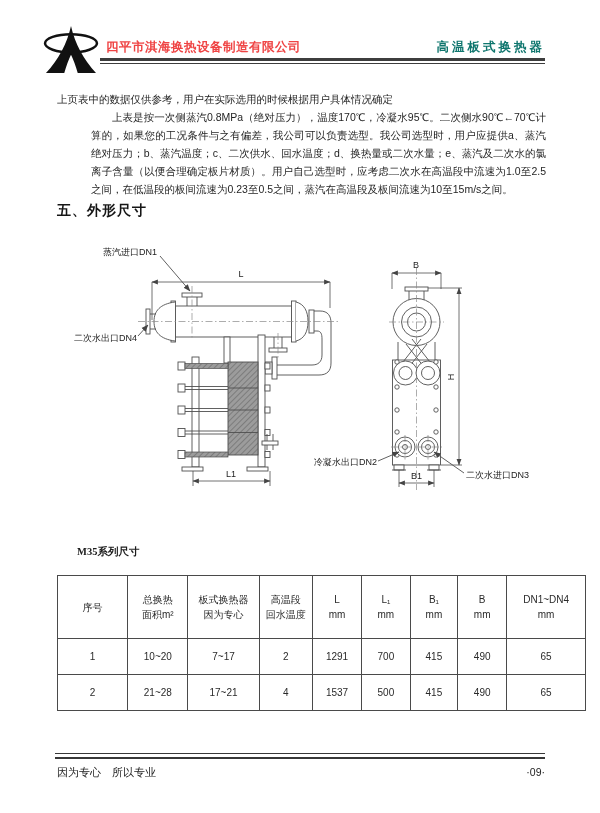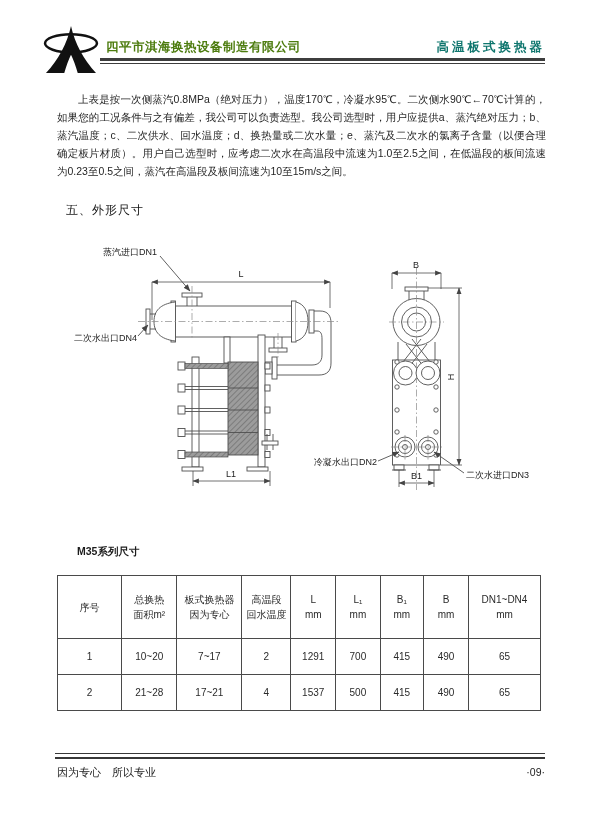--- a/index.html
+++ b/index.html
@@ -2,43 +2,43 @@
 <html><head>
 <meta charset="utf-8">
 <style>
   html,body{margin:0;padding:0;background:#e8e8e8;}
   .page{
     position:relative; width:600px; height:813px; background:#ffffff;
     font-family:"Liberation Sans", sans-serif; color:#222; overflow:hidden;
     margin:0 auto;
   }
   
-  .company{position:absolute; left:106px; top:39px; font-size:12.5px; font-weight:bold; color:#4d7c0f; letter-spacing:.5px;}
+  .company{position:absolute; left:106px; top:39px; font-size:12.5px; font-weight:bold; color:#ef4444; letter-spacing:.5px;}
   .product{position:absolute; right:55px; top:39px; font-size:12.5px; font-weight:bold; color:#0f766e; letter-spacing:3px;}
   .head-rule{position:absolute; left:100px; right:55px; top:58px; height:2px;
     border-top:3px solid #3d3d3d; border-bottom:1.5px solid #3d3d3d;}
   .logo{position:absolute; left:42px; top:25px;}
   
   .intro{position:absolute; left:57px; top:90px; width:489px; font-size:10.5px; line-height:18px; color:#1f1f1f; text-align:justify;}
   .intro p{margin:0;}
-  .intro p.indent{text-indent:2em;}
-  
-  .sec-title{position:absolute; left:66px; top:202px; font-size:12px; font-weight:normal; color:#161616; letter-spacing:1px;}
+  .intro p.indent{text-indent:2em;margin-left:34px;}
+  
+  .sec-title{position:absolute; left:57px; top:202px; font-size:14px; font-weight:bold; color:#161616; letter-spacing:1px;}
   
   .drawing{position:absolute; left:50px; top:243px;}
   .drawing text{font-family:"Liberation Sans", sans-serif; fill:#222;}
   .ln{fill:none; stroke:#4f4f4f; stroke-width:0.9;}
   .lnw{fill:#ffffff; stroke:#4f4f4f; stroke-width:0.9;}
   .cl{fill:none; stroke:#8a8a8a; stroke-width:0.7; stroke-dasharray:7 2.5 1.5 2.5;}
   .dim{fill:none; stroke:#4f4f4f; stroke-width:0.8;}
   .lbl{font-size:9px;}
   .dimlbl{font-size:9px;}
   
-  .tbl-caption{position:absolute; left:77px; top:545px; font-size:10.5px; font-weight:bold; color:#1c1c1c;}
-  table.dims{position:absolute; left:57px; top:575px; width:484px; border-collapse:collapse; table-layout:fixed;border-radius:18px;}
+  .tbl-caption{position:absolute; left:77px; top:545px; font-size:10.5px; font-weight:bold; color:#1c1c1c;font-family:Liberation Serif, serif;}
+  table.dims{position:absolute; left:57px; top:575px; width:529px; border-collapse:collapse; table-layout:fixed;border-radius:18px;}
   table.dims th, table.dims td{border:1px solid #4a4a4a; text-align:center; vertical-align:middle; font-weight:normal; color:#2a2a2a;}
   table.dims th{height:60px; font-size:10px; white-space:pre-line; line-height:15px;}
   table.dims td{height:33px; font-size:10px;}
   
   .foot-rule{position:absolute; left:55px; right:55px; top:753px; height:2.5px;
     border-top:1.5px solid #383838; border-bottom:2.5px solid #383838;}
   .slogan{position:absolute; left:57px; top:765px; font-size:11px; font-weight:normal; color:#1c1c1c;}
   .pageno{position:absolute; right:55px; top:766px; font-size:10.5px; color:#1c1c1c;}
 </style>
 </head>
@@ -49,20 +49,21 @@
   <svg class="logo" width="58" height="50" viewBox="0 0 60 52">
     <ellipse cx="30" cy="19" rx="27" ry="9.5" fill="none" stroke="#111" stroke-width="2.6"></ellipse>
     <path d="M30,1 Q36,28 56,50 L37,50 Q33.5,38 30,31 Q26.5,38 23,50 L4,50 Q24,28 30,1 Z" fill="#111"></path>
     <path d="M30,15 L35,23 30,31 25,23 Z" fill="#111"></path>
   </svg>
   <div class="company">四平市淇海换热设备制造有限公司</div>
   <div class="product">高温板式换热器</div>
   <div class="head-rule"></div>
 
   <div class="intro">
+    <p>上页表中的数据仅供参考，用户在实际选用的时候根据用户具体情况确定</p>
     <p class="indent">上表是按一次侧蒸汽0.8MPa（绝对压力），温度170℃，冷凝水95℃。二次侧水90℃←70℃计算的，如果您的工况条件与之有偏差，我公司可以负责选型。我公司选型时，用户应提供a、蒸汽绝对压力；b、蒸汽温度；c、二次供水、回水温度；d、换热量或二次水量；e、蒸汽及二次水的氯离子含量（以便合理确定板片材质）。用户自己选型时，应考虑二次水在高温段中流速为1.0至2.5之间，在低温段的板间流速为0.23至0.5之间，蒸汽在高温段及板间流速为10至15m/s之间。</p>
   </div>
 
   <div class="sec-title">五、外形尺寸</div>
 
   <svg class="drawing" width="500" height="265" viewBox="0 0 500 265">
     <defs>
       <marker id="arr" viewBox="0 0 10 10" refX="9.2" refY="5" markerWidth="8" markerHeight="8" orient="auto-start-reverse">
         <path d="M0,1.2 L10,5 L0,8.8 Z" fill="#444"></path>
       </marker>

